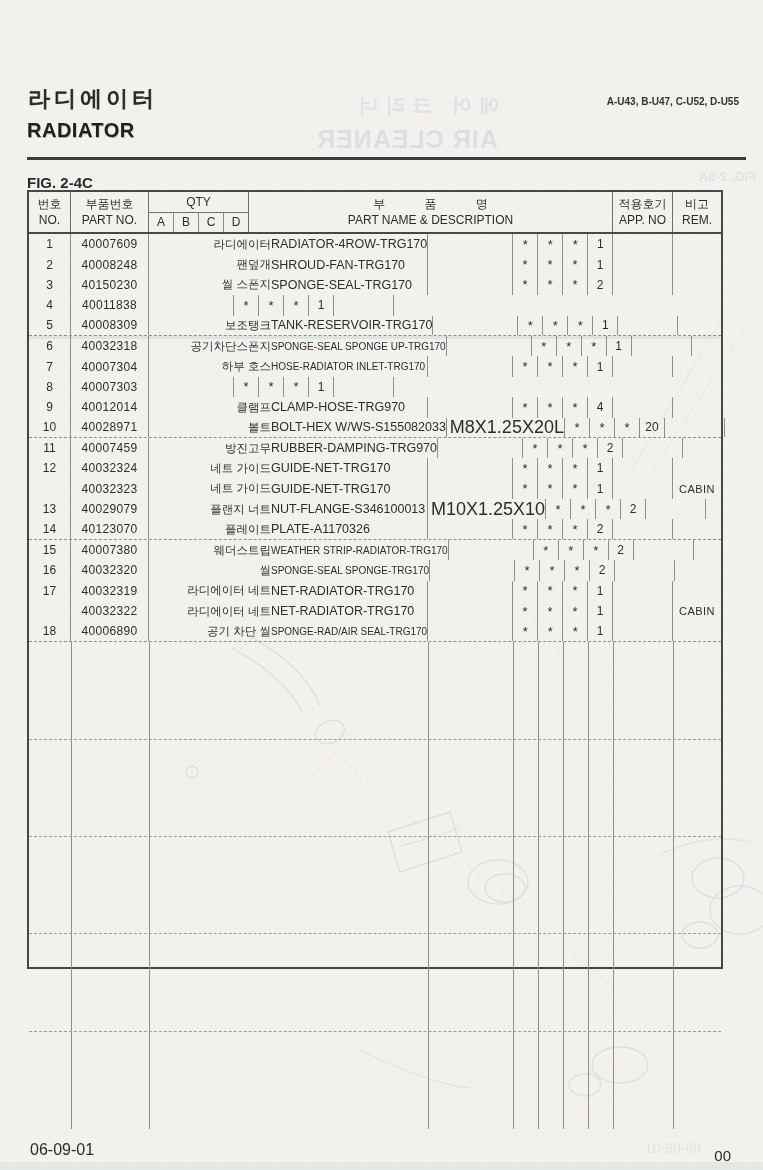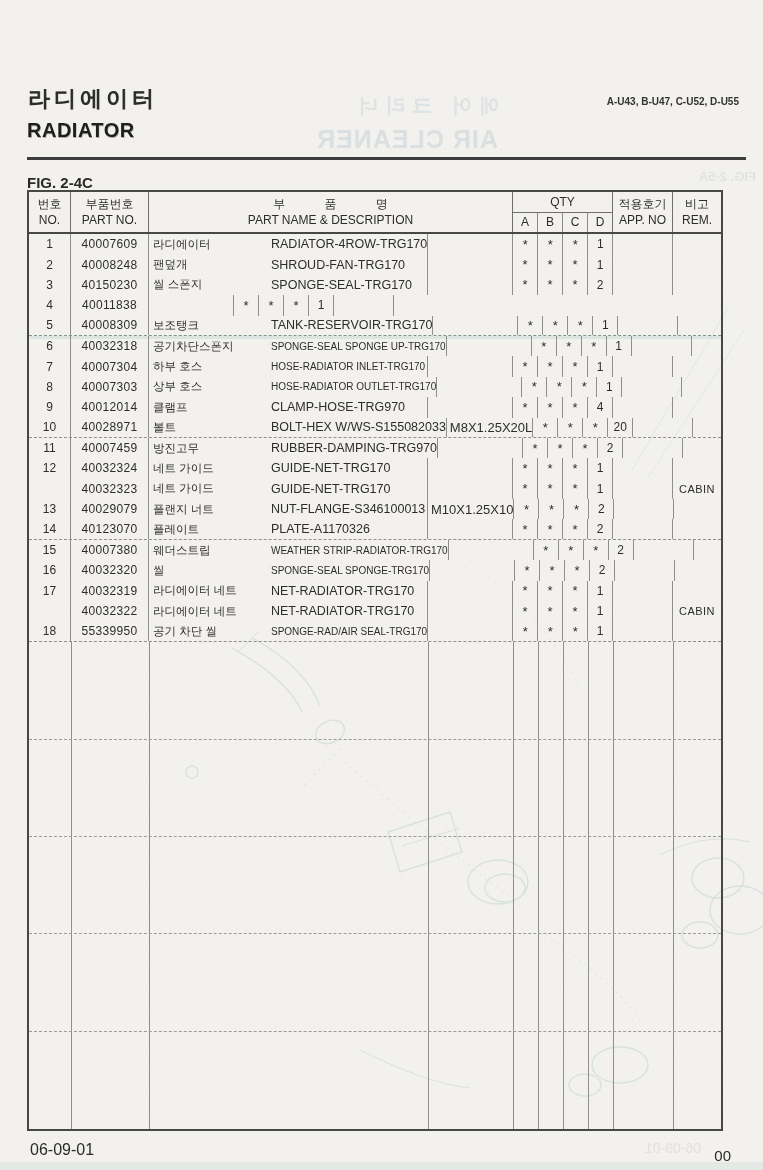--- a/index.html
+++ b/index.html
@@ -27,22 +27,22 @@
   .mir { transform:scaleX(-1); }
   .bleed { position:absolute; color:#dde2e4; user-select:none; }
   .bleed-kr  { left:330px; top:92px;  width:190px; font-size:20px; font-weight:700; letter-spacing:7px; text-align:center; }
   .bleed-en  { left:287px; top:125px; width:240px; font-size:25px; font-weight:800; letter-spacing:1px; text-align:center; color:#dae0e2; }
   .bleed-fig { left:690px; top:169px; width:66px;  font-size:13px; font-weight:700; color:#dfe4e2; }
   .bleed-foot{ right:62px; top:1140px; width:84px; font-size:14px; color:#e3e1dc; }
 
   .bleed-svg { position:absolute; left:0; top:0; pointer-events:none; }
 
   
-  .ptable { position:absolute; left:27px; top:190px; width:696px; height:941px;
-            border:2px solid #474747; background:transparent; font-size:12px; }
+  .ptable { position:absolute; left:27px; top:190px; width:696px; height:779px;
+            border:2px solid #474747; background:transparent; font-size:12px;text-align:right; }
 
   .thead { display:flex; height:42px; border-bottom:2px solid #474747; }
   .hcell { display:flex; flex-direction:column; justify-content:center; align-items:center;
            border-right:1px solid #6f6f6f; line-height:1.35; color:#2c2c2c; }
   .hcell div { white-space:nowrap; }
   .w-no  { flex:0 0 42px; }
   .w-pn  { flex:0 0 78px; }
   .w-name{ flex:0 0 364px; }
   .w-name .spread { word-spacing:36px; }
   .w-qty { flex:0 0 100px; padding:0; justify-content:flex-start; }
@@ -56,21 +56,21 @@
   .qty-sub span:last-child { border-right:none; }
 
   .trow { display:flex; height:20.4px; align-items:stretch; }
   .trow .c { display:flex; align-items:center; border-right:1px solid #8e8e8e; color:#2d2d2d; }
   .c.no  { flex:0 0 42px;  justify-content:center; }
   .c.pn  { flex:0 0 78px;  justify-content:center; letter-spacing:.3px; }
   .c.name{ flex:0 0 279px; padding-left:4px; }
   .c.name .kr { flex:0 0 auto; min-width:118px; font-size:11.5px; white-space:nowrap; }
   .c.name .en { font-size:12.5px; white-space:nowrap; }
   .c.name .en.sm { font-size:10px; }
-  .c.spec{ flex:0 0 85px; padding-left:3px; font-size:13px; white-space:nowrap; }
+  .c.spec{ flex:0 0 85px; padding-left:3px; font-size:18px; white-space:nowrap; }
   .c.q   { flex:0 0 25px; justify-content:center; font-size:13px; }
   .c.qd  { flex:0 0 25px; justify-content:center; }
   .c.app { flex:0 0 60px; }
   .c.rem { flex:1; border-right:none; justify-content:center; font-size:11px; letter-spacing:.5px; }
 
   .trow.group-end { border-bottom:1px dashed #8f8f8f; }
   .trow.tint { border-bottom:1px dashed #7e958f; box-shadow:0 3px 0 rgba(170,202,196,.30); }
 
   
   .empty-area { position:relative; height:487px; }
@@ -127,33 +127,33 @@
   <div class="ptable">
     <div class="thead">
       <div class="hcell w-no">
         <div>번호</div>
         <div>NO.</div>
       </div>
       <div class="hcell w-pn">
         <div>부품번호</div>
         <div>PART NO.</div>
       </div>
-      <div class="hcell w-name">
-        <div class="spread">부 품 명</div>
-        <div>PART NAME &amp; DESCRIPTION</div>
-      </div>
       <div class="hcell w-qty">
         <div class="qty-top">QTY</div>
         <div class="qty-sub">
           <span>A</span>
           <span>B</span>
           <span>C</span>
           <span>D</span>
         </div>
       </div>
+      <div class="hcell w-name">
+        <div class="spread">부 품 명</div>
+        <div>PART NAME &amp; DESCRIPTION</div>
+      </div>
       <div class="hcell w-app">
         <div>적용호기</div>
         <div>APP. NO</div>
       </div>
       <div class="hcell w-rem">
         <div>비고</div>
         <div>REM.</div>
       </div>
     </div>
 
@@ -255,24 +255,20 @@
     <div class="c q">*</div>
     <div class="c q">*</div>
     <div class="c q">*</div>
     <div class="c qd">1</div>
     <div class="c app"></div>
     <div class="c rem"></div>
   </div>
         <div class="trow">
     <div class="c no">8</div>
     <div class="c pn">40007303</div>
-    <div class="c name">
-      <span class="kr">상부 호스</span>
-      <span class="en sm">HOSE-RADIATOR OUTLET-TRG170</span>
-    </div>
     <div class="c spec"></div>
     <div class="c q">*</div>
     <div class="c q">*</div>
     <div class="c q">*</div>
     <div class="c qd">1</div>
     <div class="c app"></div>
     <div class="c rem"></div>
   </div>
         <div class="trow">
     <div class="c no">9</div>
@@ -434,21 +430,21 @@
     <div class="c spec"></div>
     <div class="c q">*</div>
     <div class="c q">*</div>
     <div class="c q">*</div>
     <div class="c qd">1</div>
     <div class="c app"></div>
     <div class="c rem">CABIN</div>
   </div>
         <div class="trow group-end">
     <div class="c no">18</div>
-    <div class="c pn">55339950</div>
+    <div class="c pn">40006890</div>
     <div class="c name">
       <span class="kr">공기 차단 씰</span>
       <span class="en sm">SPONGE-RAD/AIR SEAL-TRG170</span>
     </div>
     <div class="c spec"></div>
     <div class="c q">*</div>
     <div class="c q">*</div>
     <div class="c q">*</div>
     <div class="c qd">1</div>
     <div class="c app"></div>

